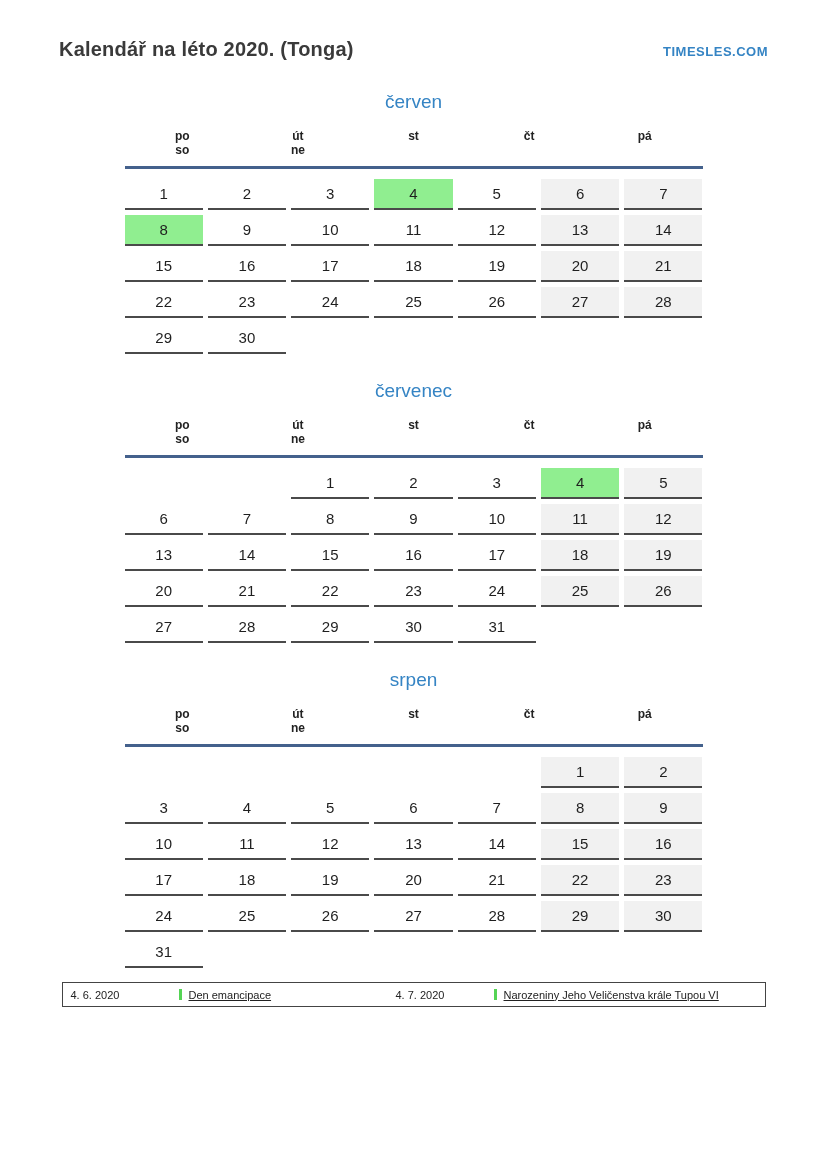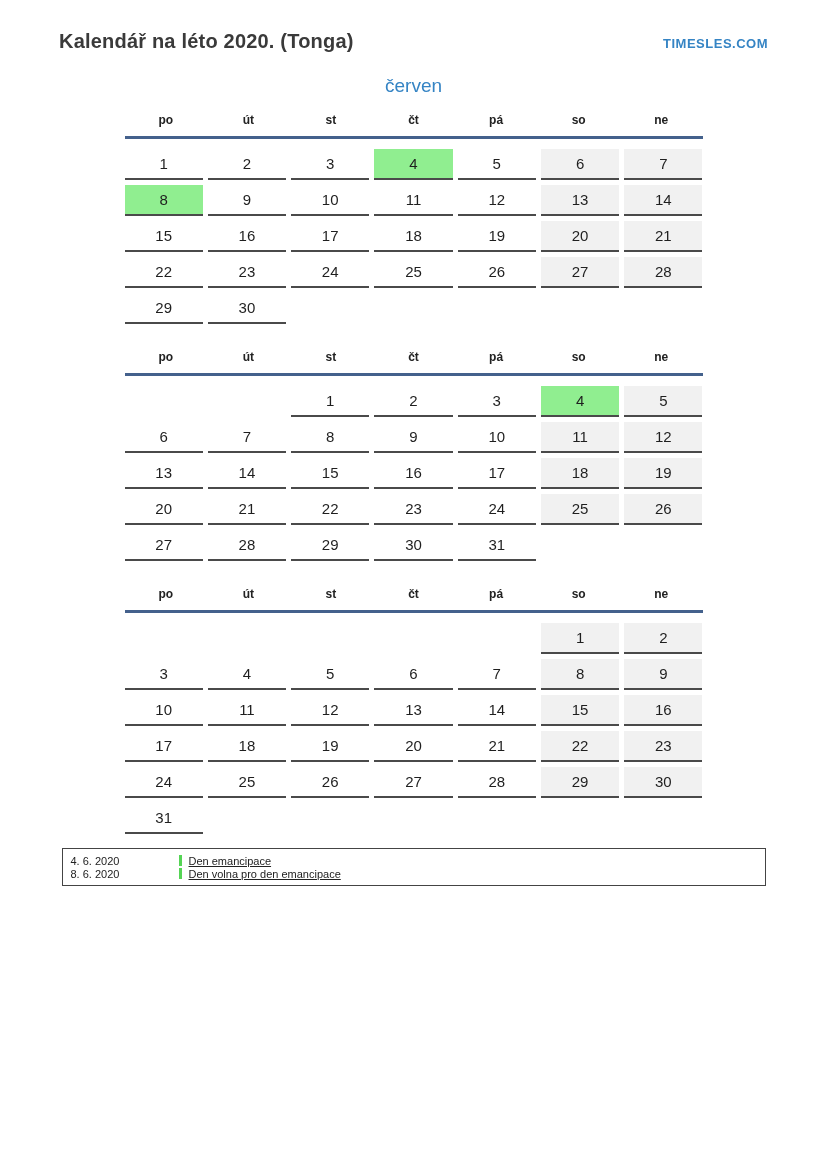--- a/index.html
+++ b/index.html
@@ -13,40 +13,40 @@
   }
   *{margin:0;padding:0;box-sizing:border-box;}
   html,body{background:#fff;}
   body{
     width:827px;height:1169px;
     font-family:"Liberation Sans", sans-serif;
     color:var(--text-dark);
     position:relative;
     overflow:hidden;
   }
-  .page{padding:20px 59px 0 59px;border-radius:7px;}
+  .page{padding:28px 59px 0 59px;border-radius:7px;}
   .page-header{
     display:flex;justify-content:space-between;align-items:baseline;
   }
   .page-title{
     font-size:20px;font-weight:bold;color:#3a3a3a;letter-spacing:0.2px;
   }
   .site-link{
     font-size:13px;color:var(--accent-blue);text-decoration:none;
     letter-spacing:0.5px;font-weight:bold;margin-top:16px;
   }
   .months{width:578px;margin:0 auto;}
   .month{margin-top:26px;}
-  .month:first-child{margin-top:22px;}
+  .month:first-child{margin-top:30px;}
   .month-title{
     text-align:center;font-size:19px;font-weight:normal;
     color:var(--accent-blue);margin-bottom:16px;
   }
   .weekdays{
-    display:grid;grid-template-columns:repeat(7,1fr);
+    display:grid;grid-template-columns:repeat(5,1fr);
     border-bottom:3px solid var(--header-line);
     padding-bottom:9px;
   }
   .weekday{
     text-align:center;font-size:12px;font-weight:bold;color:#222;
   }
   .grid{
     display:grid;grid-template-columns:repeat(7,1fr);
     column-gap:5px;row-gap:5px;margin-top:10px;
   }
@@ -127,20 +127,21 @@
           <div class="day">25</div>
           <div class="day">26</div>
           <div class="day weekend">27</div>
           <div class="day weekend">28</div>
           <div class="day">29</div>
           <div class="day">30</div>
         </div>
     </div>
 
     <div class="month">
+      <div class="month-title">červenec</div>
       <div class="weekdays">
           <div class="weekday">po</div>
           <div class="weekday">út</div>
           <div class="weekday">st</div>
           <div class="weekday">čt</div>
           <div class="weekday">pá</div>
           <div class="weekday">so</div>
           <div class="weekday">ne</div>
         </div>
       <div class="grid">
@@ -174,20 +175,21 @@
           <div class="day weekend">26</div>
           <div class="day">27</div>
           <div class="day">28</div>
           <div class="day">29</div>
           <div class="day">30</div>
           <div class="day">31</div>
         </div>
     </div>
 
     <div class="month">
+      <div class="month-title">srpen</div>
       <div class="weekdays">
           <div class="weekday">po</div>
           <div class="weekday">út</div>
           <div class="weekday">st</div>
           <div class="weekday">čt</div>
           <div class="weekday">pá</div>
           <div class="weekday">so</div>
           <div class="weekday">ne</div>
         </div>
       <div class="grid">
@@ -231,21 +233,23 @@
     </div>
   </div>
 
   <div class="legend">
     <div class="legend-col-1">
       <div class="legend-row">
         <span class="legend-date">4. 6. 2020</span>
         <span class="legend-bar"></span>
         <span class="legend-label">Den emancipace</span>
       </div>
+    </div>
+    <div class="legend-col-2">
       <div class="legend-row">
-        <span class="legend-date">8. 6. 2020</span>
+        <span class="legend-date">4. 7. 2020</span>
         <span class="legend-bar"></span>
-        <span class="legend-label">Den volna pro den emancipace</span>
+        <span class="legend-label">Narozeniny Jeho Veličenstva krále Tupou VI</span>
       </div>
     </div>
   </div>
 
 </div>
 
 </body></html>

